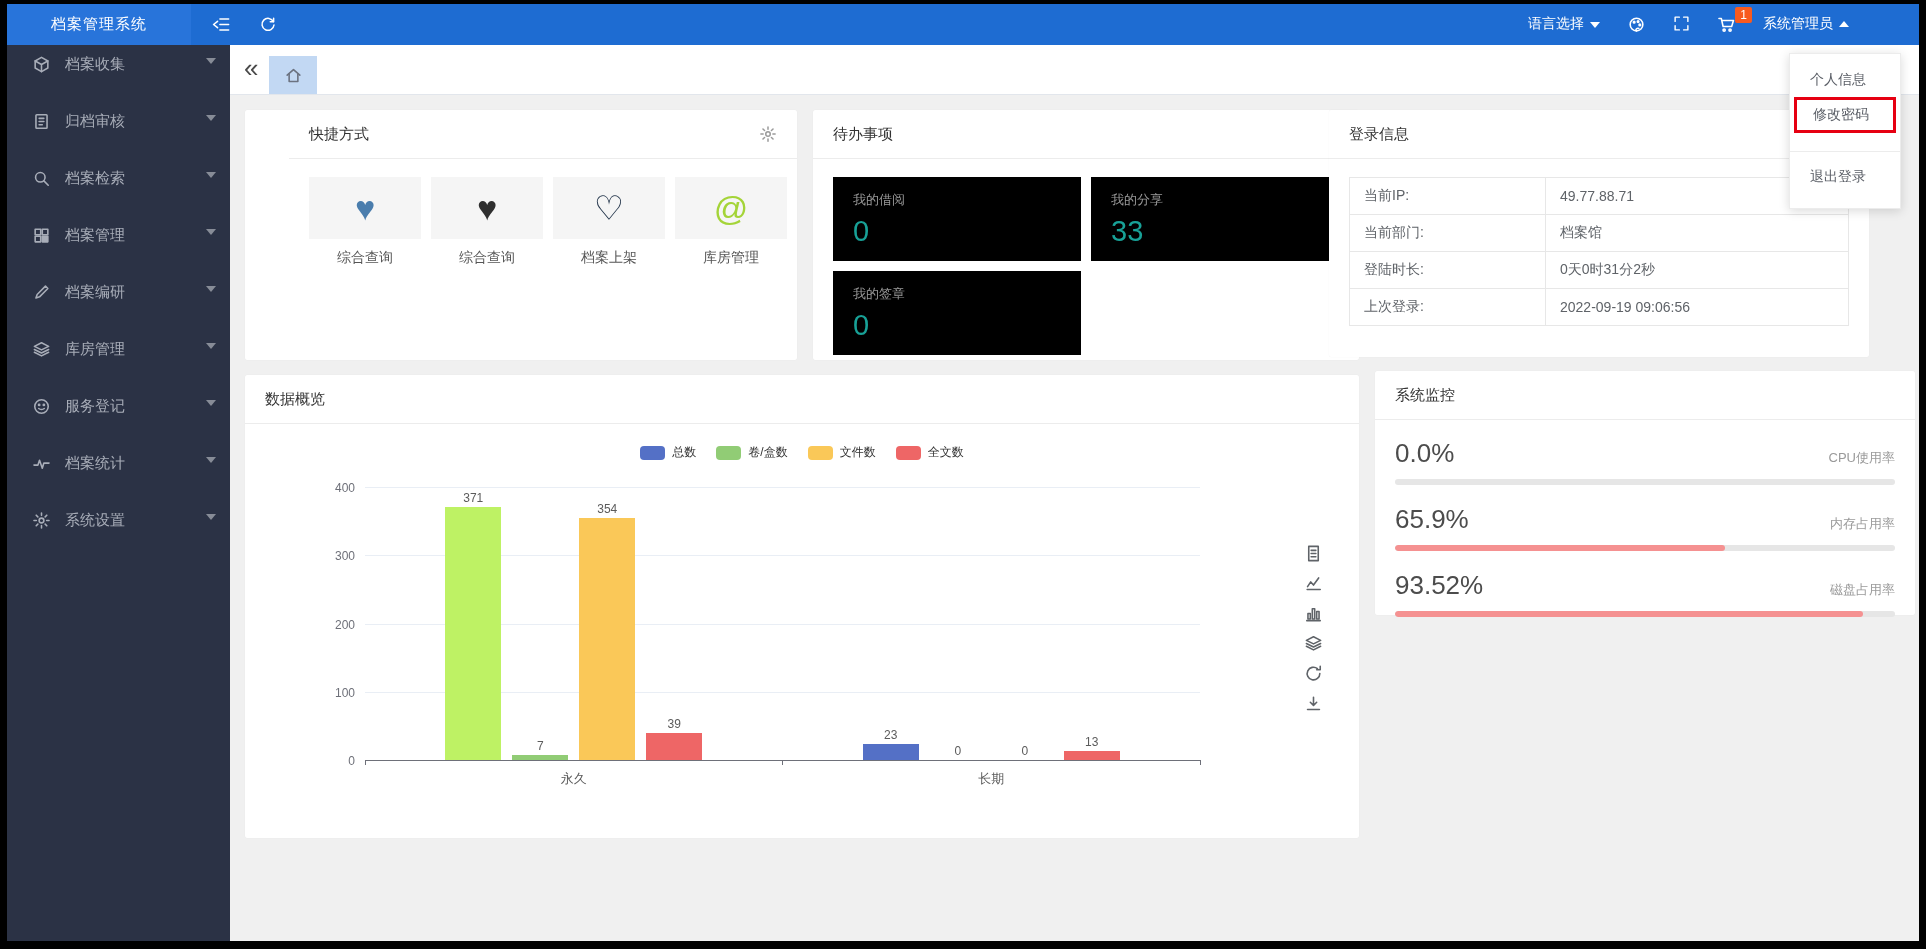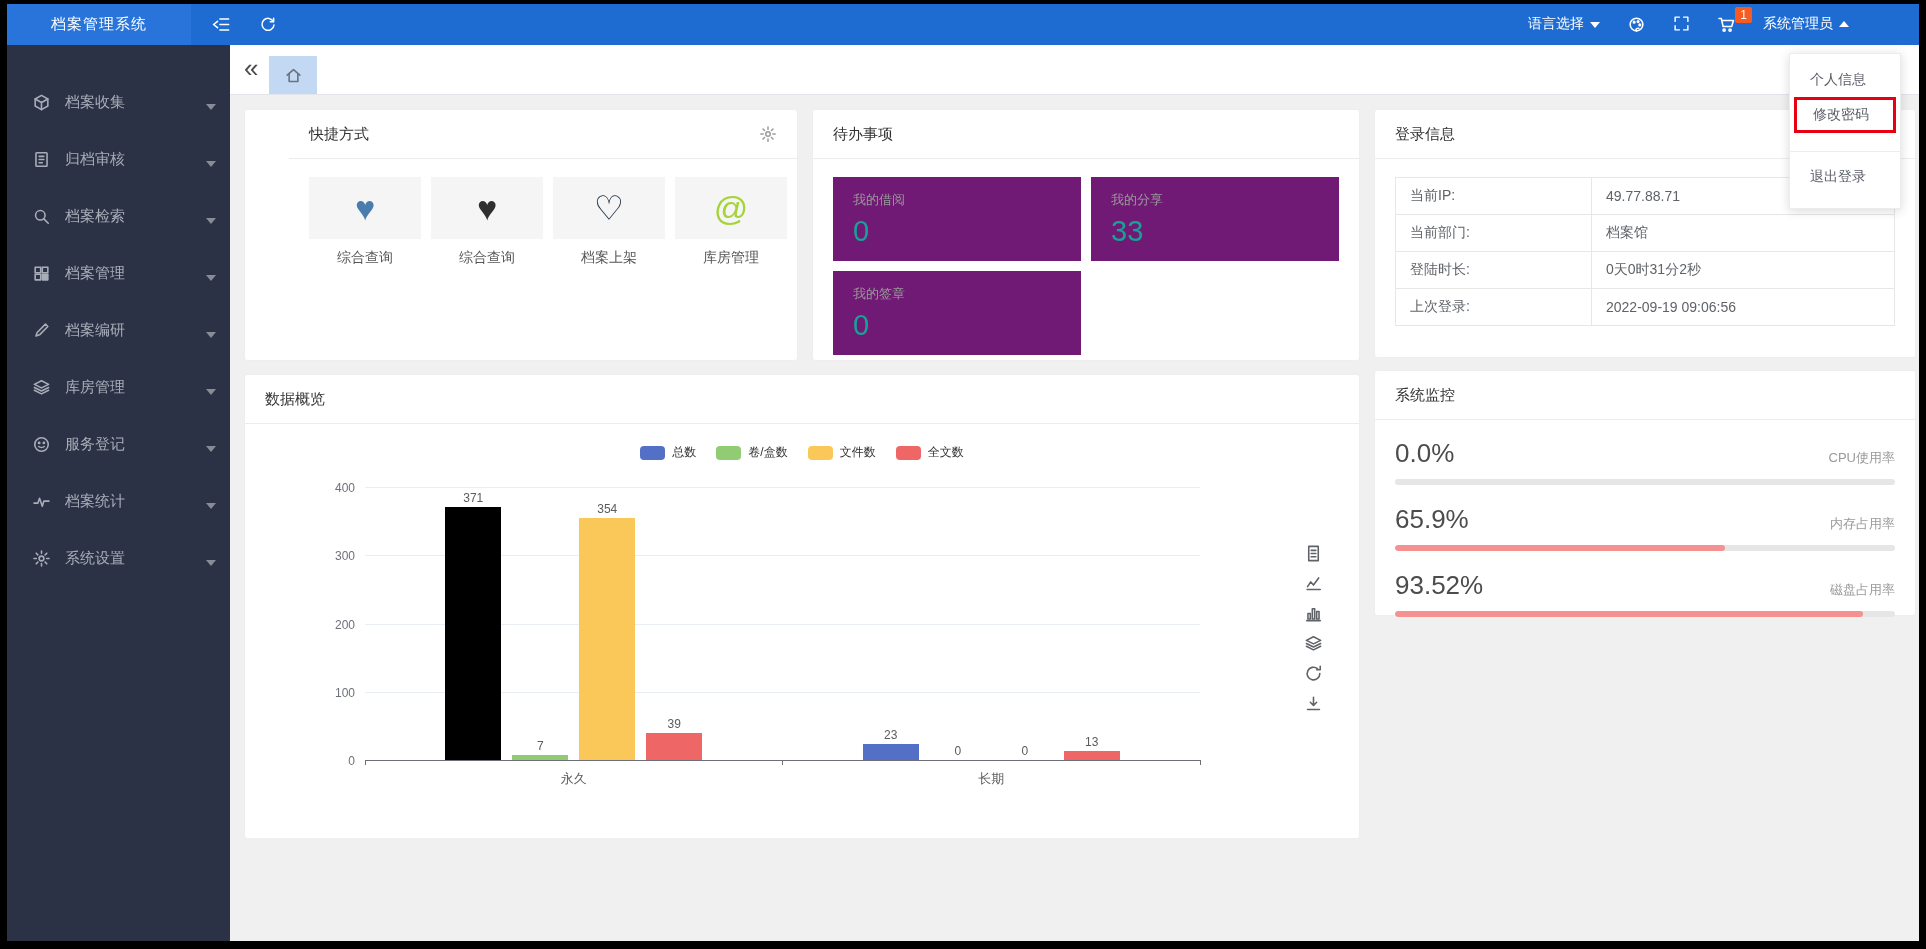--- a/index.html
+++ b/index.html
@@ -24,21 +24,21 @@
   .caret-down { width:0; height:0; border:5px solid transparent; border-top:6px solid #fff; transform:translateY(3px); }
   .caret-up   { width:0; height:0; border:5px solid transparent; border-bottom:6px solid #fff; transform:translateY(-3px); }
   .cart-wrap { position:relative; display:flex; align-items:center; }
   .badge { position:absolute; top:-8px; right:-16px; background:#f85a1f; color:#fff;
            font-size:12px; line-height:16px; padding:0 5px; border-radius:2px; }
   .user { display:flex; align-items:center; gap:6px; cursor:pointer; }
 
   
   .bodyrow { flex:1; display:flex; min-height:0; }
   .sidebar { width:223px; background:#2b3245; padding-top:10px; flex-shrink:0; }
-  .menu-item { height:57px; display:flex; align-items:flex-end; padding:0 14px 0 25px;
+  .menu-item { height:57px; display:flex; align-items:flex-start; padding:0 14px 0 25px;
                color:#a8adb8; font-size:15px; cursor:pointer; }
   .mi-icon { width:19px; height:19px; margin-right:14px; flex-shrink:0; }
   .mi-icon svg { display:block; }
   .mi-caret { margin-left:auto; width:0; height:0; border:5px solid transparent;
               border-top:6px solid #878c97; transform:translateY(3px); }
 
   .main { flex:1; display:flex; flex-direction:column; min-width:0; }
   .tabbar { height:50px; background:#fff; display:flex; align-items:center;
             padding-left:14px; flex-shrink:0; border-bottom:1px solid #e2e6ec; }
   .tab-back { font-size:26px; color:#4a4a4a; margin-right:11px; cursor:pointer; line-height:1; transform:translateY(-2px); }
@@ -48,35 +48,35 @@
   .content { flex:1; position:relative; background:#f0f0f0; }
 
   
   .card { position:absolute; background:#fff; border-radius:2px; box-shadow:0 0 1px rgba(0,0,0,.08); }
   .card-header { height:49px; display:flex; align-items:center; justify-content:space-between;
                  padding:0 20px; border-bottom:1px solid #ececec; font-size:15px; color:#333; }
   .card-body { padding:18px 20px; }
 
   #card-quick  { left:15px;  top:15px;  width:552px;  height:250px;padding-left:44px; }
   #card-todo   { left:583px; top:15px;  width:546px;  height:250px; }
-  #card-login  { left:1145px;top:15px;  width:540px;  height:247px; }
+  #card-login  { left:1099px;top:15px;  width:540px;  height:247px; }
   #card-monitor{ left:1145px;top:276px; width:540px;  height:244px; }
   #card-chart  { left:15px;  top:280px; width:1114px; height:463px; }
 
   
   .shortcuts { display:flex; gap:10px; }
   .shortcut { width:112px; text-align:center; cursor:pointer; }
   .shortcut-box { width:112px; height:62px; background:#f5f5f5; display:flex;
                   align-items:center; justify-content:center; }
   .shortcut-glyph { font-size:34px; line-height:1; }
   .shortcut-label { margin-top:10px; font-size:14px; color:#555; }
 
   
   .todo-grid { display:grid; grid-template-columns:1fr 1fr; gap:10px; }
-  .todo-tile { background:#701a75; padding:14px 20px; height:84px; cursor:pointer; }
+  .todo-tile { background:#000000; padding:14px 20px; height:84px; cursor:pointer; }
   .todo-label { font-size:13px; color:#9a9a9a; }
   .todo-value { font-size:29px; color:#18a197; margin-top:6px; }
 
   
   .login-table { width:100%; border-collapse:collapse; font-size:14px; color:#5f6368; }
   .login-table td { border:1px solid #e7e7e7; padding:9px 14px; }
   .login-table td.k { width:196px; }
 
   
   .metric { margin-bottom:19px; }
@@ -433,21 +433,21 @@
               <div class="ytick" style="top: 273px;">0</div>
               <div class="gridline" style="top: 204.75px;"></div>
               <div class="ytick" style="top: 204.75px;">100</div>
               <div class="gridline" style="top: 136.5px;"></div>
               <div class="ytick" style="top: 136.5px;">200</div>
               <div class="gridline" style="top: 68.25px;"></div>
               <div class="ytick" style="top: 68.25px;">300</div>
               <div class="gridline" style="top: 0px;"></div>
               <div class="ytick" style="top: 0px;">400</div>
               <div class="bar-group" style="left: 0%;">
-                <div class="bar" style="height: 253px; background: #000000;">
+                <div class="bar" style="height: 253px; background: #bef264;">
                   <span class="bar-val">371</span>
                 </div>
                 <div class="bar" style="height: 5px; background: rgb(145, 204, 117);">
                   <span class="bar-val">7</span>
                 </div>
                 <div class="bar" style="height: 242px; background: rgb(250, 200, 88);">
                   <span class="bar-val">354</span>
                 </div>
                 <div class="bar" style="height: 27px; background: rgb(238, 102, 102);">
                   <span class="bar-val">39</span>

